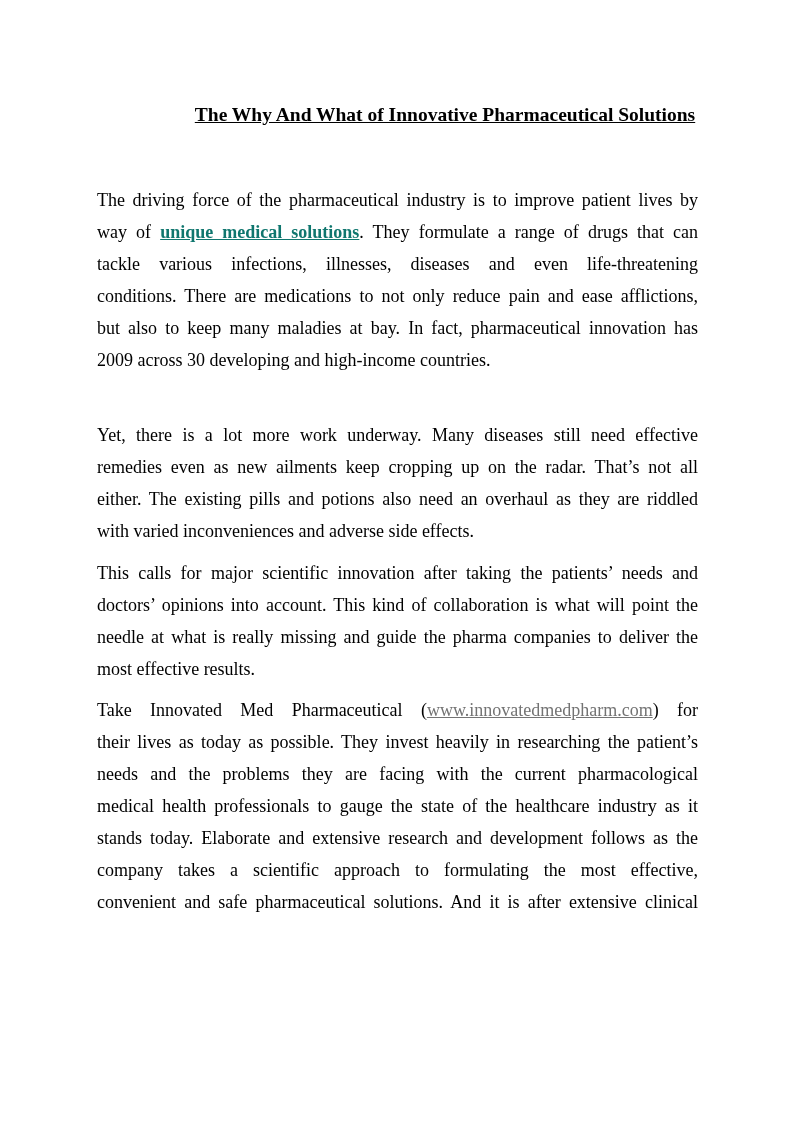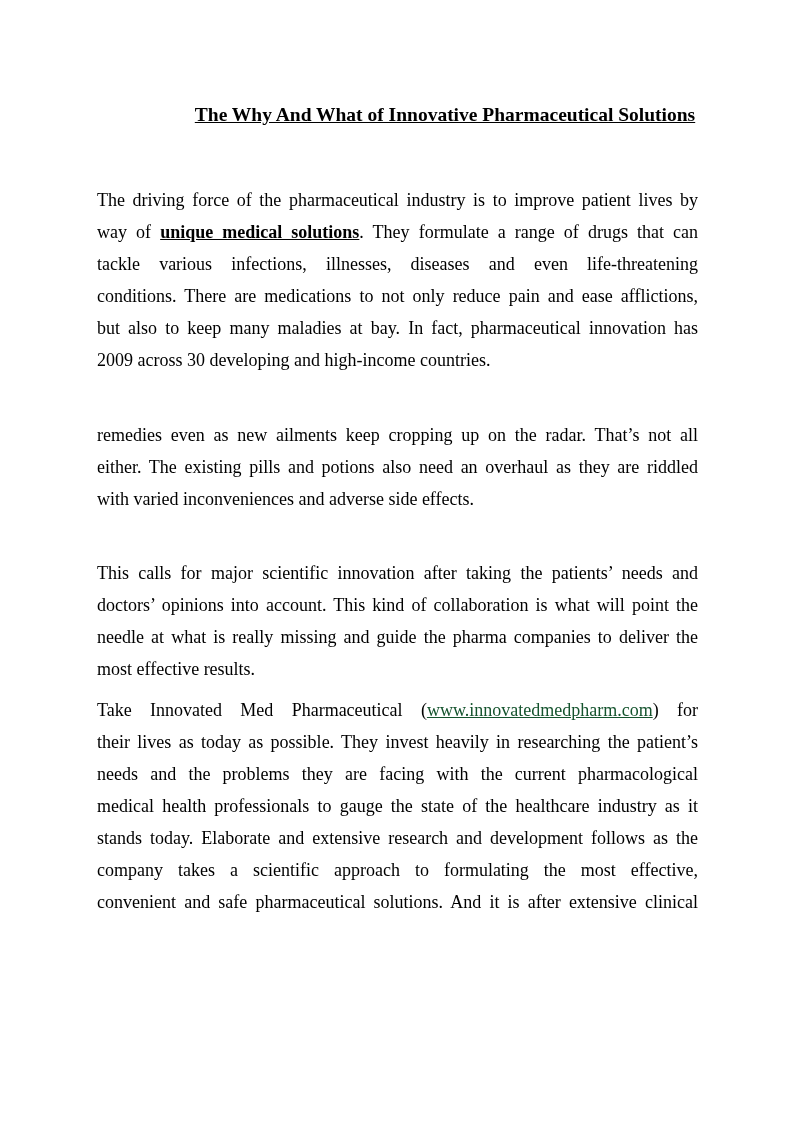--- a/index.html
+++ b/index.html
@@ -3,38 +3,39 @@
 <meta charset="utf-8">
 <style>
   html, body { margin:0; padding:0; background:#ffffff; }
   body { width:794px; height:1123px; position:relative; overflow:hidden;
          font-family:"Liberation Serif", "DejaVu Serif", serif; color:#000; }
   .title { position:absolute; left:0; width:794px; top:104px; text-align:center;
            font-size:19.5px; font-weight:bold; text-decoration:underline; letter-spacing:0px;margin-left:48px; }
   .para { position:absolute; left:97px; width:601px; font-size:18px; }
   .line { display:block; height:32px; line-height:22px; text-align:justify; text-align-last:justify; white-space:nowrap; }
   .line.last { text-align:left; text-align-last:left; }
-  a.link-bold { color:#000000; font-weight:bold; text-decoration:underline; }
-  a.link-plain { color:#14532d; text-decoration:underline;font-family:Liberation Serif, serif; }
+  a.link-bold { color:#0f766e; font-weight:bold; text-decoration:underline; }
+  a.link-plain { color:#737373; text-decoration:underline;font-family:Liberation Serif, serif; }
 </style>
 </head>
 <body>
 
 <div class="title">The Why And What of Innovative Pharmaceutical Solutions</div>
 
 <div class="para" style="top:189px;">
   <span class="line">The driving force of the pharmaceutical industry is to improve patient lives by</span>
   <span class="line"><span>way of</span> <a class="link-bold" href="#">unique medical solutions</a><span>. They formulate a range of drugs that can</span></span>
   <span class="line">tackle various infections, illnesses, diseases and even life-threatening</span>
   <span class="line">conditions. There are medications to not only reduce pain and ease afflictions,</span>
   <span class="line">but also to keep many maladies at bay. In fact, pharmaceutical innovation has</span>
   <span class="line last">2009 across 30 developing and high-income countries.</span>
 </div>
 
 <div class="para" style="top:424px;">
+  <span class="line">Yet, there is a lot more work underway. Many diseases still need effective</span>
   <span class="line">remedies even as new ailments keep cropping up on the radar. That’s not all</span>
   <span class="line">either. The existing pills and potions also need an overhaul as they are riddled</span>
   <span class="line last">with varied inconveniences and adverse side effects.</span>
 </div>
 
 <div class="para" style="top:562px;">
   <span class="line">This calls for major scientific innovation after taking the patients’ needs and</span>
   <span class="line">doctors’ opinions into account. This kind of collaboration is what will point the</span>
   <span class="line">needle at what is really missing and guide the pharma companies to deliver the</span>
   <span class="line last">most effective results.</span>

